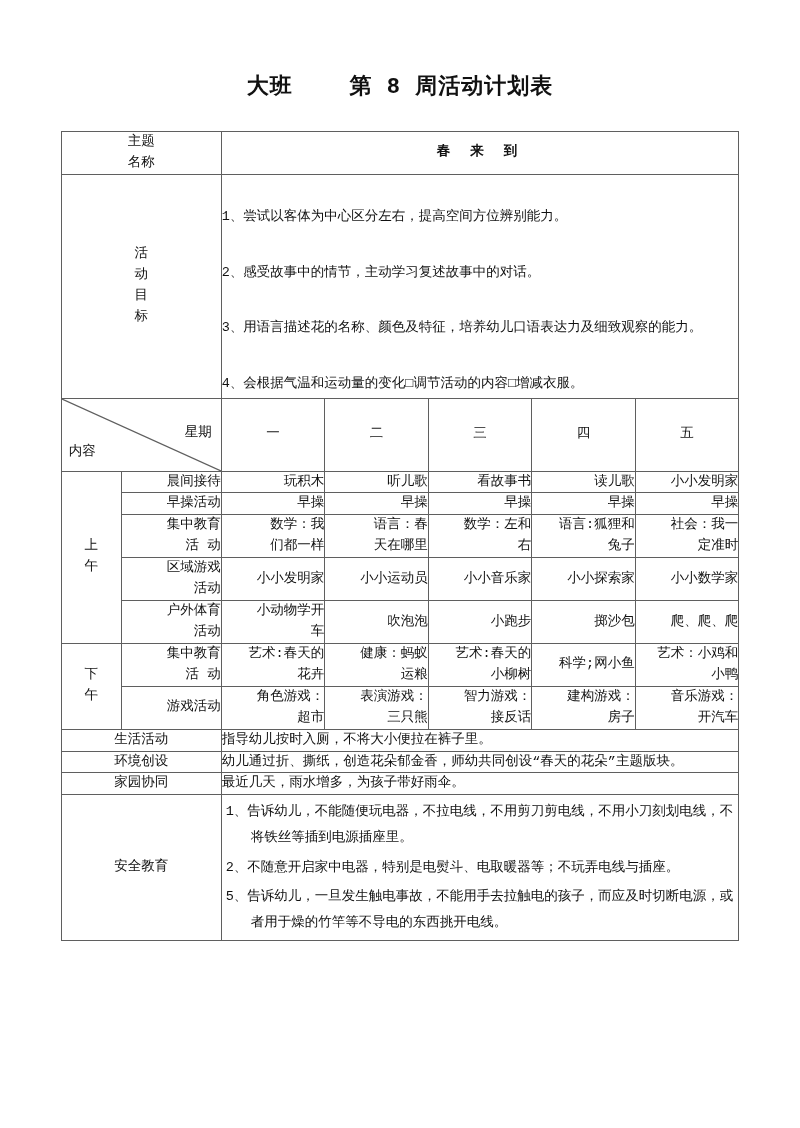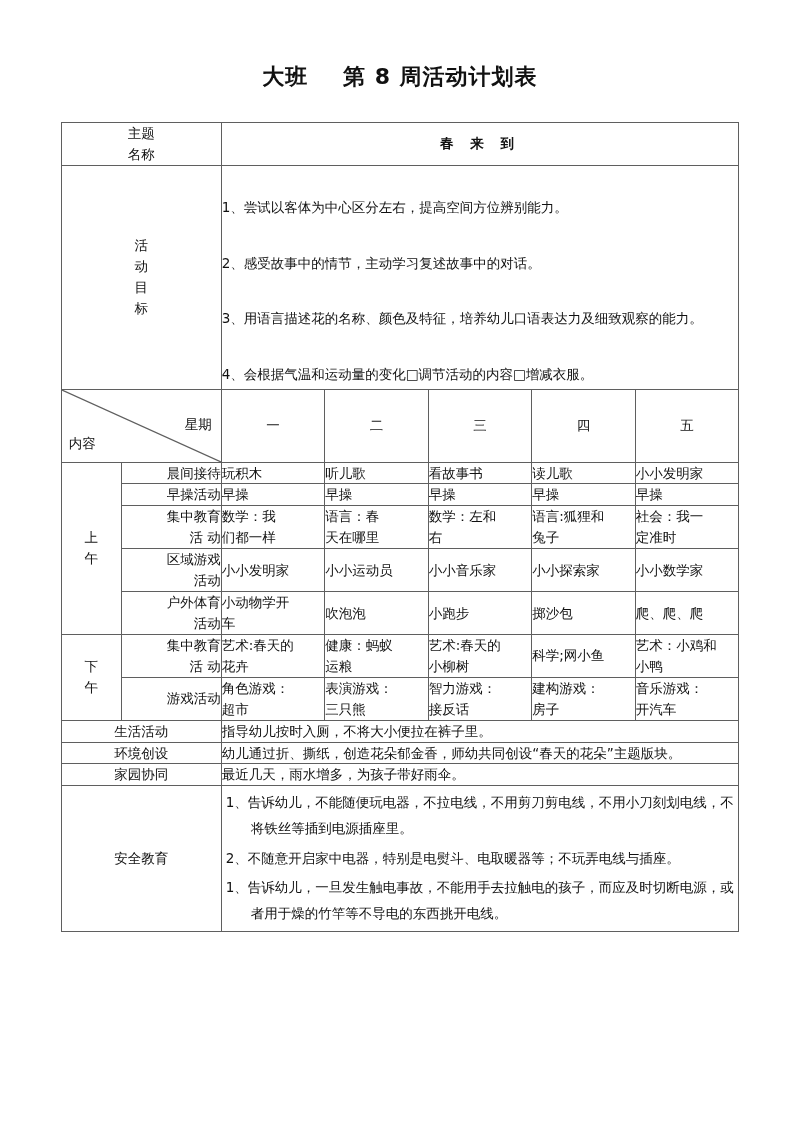--- a/index.html
+++ b/index.html
@@ -12,22 +12,23 @@
     height: 1128px;
     font-family: "DejaVu Sans", "Liberation Sans", sans-serif;
     color: #111111;
     position: relative;
     overflow: hidden;
   }
   .page {
     width: 800px;
     height: 1000px;
     box-sizing: border-box;
-    padding: 4px;
+    padding: 13px;
     position: relative;
+    font-family: Liberation Mono, monospace;
   }
   .doc-title {
     text-align: center;
     font-size: 22px;
     font-weight: bold;
     letter-spacing: 1px;
     margin: 0;
     padding-top: 58px;
     padding-bottom: 0;
     white-space: pre;
@@ -113,21 +114,21 @@
     font-size: 13.5px;
   }
   .daynum {
     text-align: center;
     font-size: 15px;
     padding: 24px 0;
   }
 
   
   .cell {
-    text-align: left;
+    text-align: right;
     padding: 7px 4px;
     font-size: 13.5px;
     line-height: 1.5;
   }
   .rowlabel {
     text-align: right;
     padding: 7px 4px;
     font-size: 13.5px;
     line-height: 1.5;
   }
@@ -300,20 +301,20 @@
       <tr>
         <td colspan="2" class="blk-label">家园协同</td>
         <td colspan="5" class="blk-body">最近几天，雨水增多，为孩子带好雨伞。</td>
       </tr>
 
       <tr>
         <td colspan="2" class="blk-label">安全教育</td>
         <td colspan="5" class="blk-body">
           <div class="safety-item">1、告诉幼儿，不能随便玩电器，不拉电线，不用剪刀剪电线，不用小刀刻划电线，不将铁丝等插到电源插座里。</div>
           <div class="safety-item">2、不随意开启家中电器，特别是电熨斗、电取暖器等；不玩弄电线与插座。</div>
-          <div class="safety-item">1、告诉幼儿，一旦发生触电事故，不能用手去拉触电的孩子，而应及时切断电源，或者用于燥的竹竿等不导电的东西挑开电线。</div>
+          <div class="safety-item">5、告诉幼儿，一旦发生触电事故，不能用手去拉触电的孩子，而应及时切断电源，或者用于燥的竹竿等不导电的东西挑开电线。</div>
         </td>
       </tr>
 
     </tbody>
   </table>
 
 </div>
 
 </body></html>

